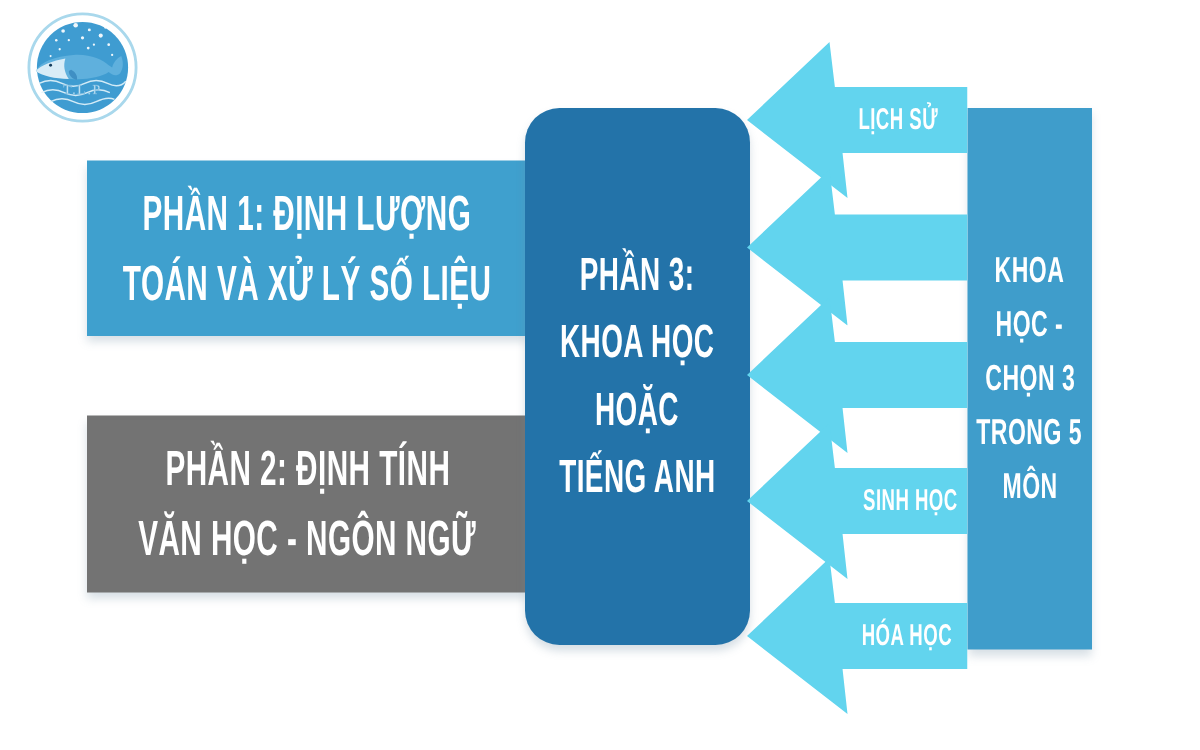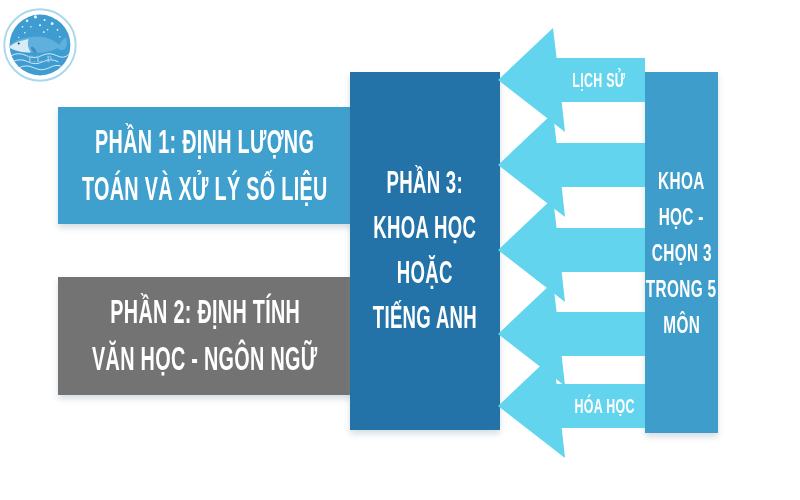--- a/index.html
+++ b/index.html
@@ -1,48 +1,48 @@
 <!DOCTYPE html>
 <html><head>
 <meta charset="utf-8">
 <style>
   html,body{margin:0;padding:0;background:#ffffff;}
   body{width:800px;height:500px;position:relative;overflow:hidden;
        font-family:"Liberation Sans","DejaVu Sans",sans-serif;}
   .abs{position:absolute;}
 
   
-  #logo{left:2px;top:7px;width:76px;height:76px;}
+  #logo{left:17px;top:7px;width:76px;height:76px;}
 
   
   .box{display:flex;flex-direction:column;align-items:center;justify-content:center;
        color:#ffffff;text-align:center;box-shadow:0 4px 6px rgba(110,140,160,.28);}
   #part1-box{left:58px;top:107px;width:294px;height:117px;background:#3fa0ce;}
   #part2-box{left:58px;top:277px;width:294px;height:118px;background:#737373;}
-  #part3-box{left:350px;top:72px;width:150px;height:358px;background:#2373a9;z-index:2;}
-  #science-box{left:645px;top:72px;width:73px;height:361px;background:#3f9dcb;}
+  #part3-box{left:350px;top:72px;width:150px;height:358px;background:#2373a9;z-index:2;border-radius:23px;}
+  #science-box{left:645px;top:72px;width:83px;height:361px;background:#3f9dcb;}
 
   .h-line{display:block;white-space:nowrap;font-weight:700;
           transform:scaleX(0.60);transform-origin:50% 50%;letter-spacing:.5px;}
   #part1-box .h-line,#part2-box .h-line{font-size:33px;line-height:1.42;}
   #part3-box .h-line{font-size:31px;line-height:1.45;}
   #science-box .h-line{font-size:24px;line-height:1.5;transform:scaleX(0.64);}
 
   
   .arrow{width:147px;height:104px;z-index:3;}
   .arrow svg{position:absolute;left:0;top:0;width:147px;height:104px;display:block;}
   .arrow .a-label{position:absolute;left:58px;top:30px;width:89px;height:44px;
         display:flex;align-items:center;justify-content:flex-start;color:#ffffff;}
   .arrow .a-label span{font-weight:700;font-size:20px;white-space:nowrap;
         transform:scaleX(0.62);letter-spacing:.5px;}
   #arrow-0{left:498px;top:28px;}
   #arrow-1{left:498px;top:113px;}
   #arrow-2{left:498px;top:198px;}
   #arrow-3{left:498px;top:282px;}
-  #arrow-4{left:498px;top:354px;}
+  #arrow-4{left:498px;top:372px;}
 </style>
 </head>
 <body>
 
 <div class="abs" id="logo">
   <svg viewBox="0 0 100 100" width="76" height="76">
     <circle cx="50" cy="50" r="47" fill="#ffffff" stroke="#a9d8ec" stroke-width="2.5"></circle>
     <circle cx="50" cy="50" r="40" fill="#3f9cd1"></circle>
     <g fill="#ffffff" opacity="0.92">
       <circle cx="33" cy="18" r="1.6"></circle>
@@ -118,20 +118,23 @@
 <div class="abs arrow" id="arrow-2">
   <svg viewBox="0 0 147 104">
     <polygon points="0,52 55,0 58.6,30 147,30 147,74 63.7,74 67,104" fill="#62d4ee"></polygon>
   </svg>
 </div>
 
 <div class="abs arrow" id="arrow-3">
   <svg viewBox="0 0 147 104">
     <polygon points="0,52 55,0 58.6,30 147,30 147,74 63.7,74 67,104" fill="#62d4ee"></polygon>
   </svg>
+  <div class="a-label">
+      <span>SINH HỌC</span>
+    </div>
 </div>
 
 <div class="abs arrow" id="arrow-4">
   <svg viewBox="0 0 147 104">
     <polygon points="0,52 55,0 58.6,30 147,30 147,74 63.7,74 67,104" fill="#62d4ee"></polygon>
   </svg>
   <div class="a-label">
       <span>HÓA HỌC</span>
     </div>
 </div>

